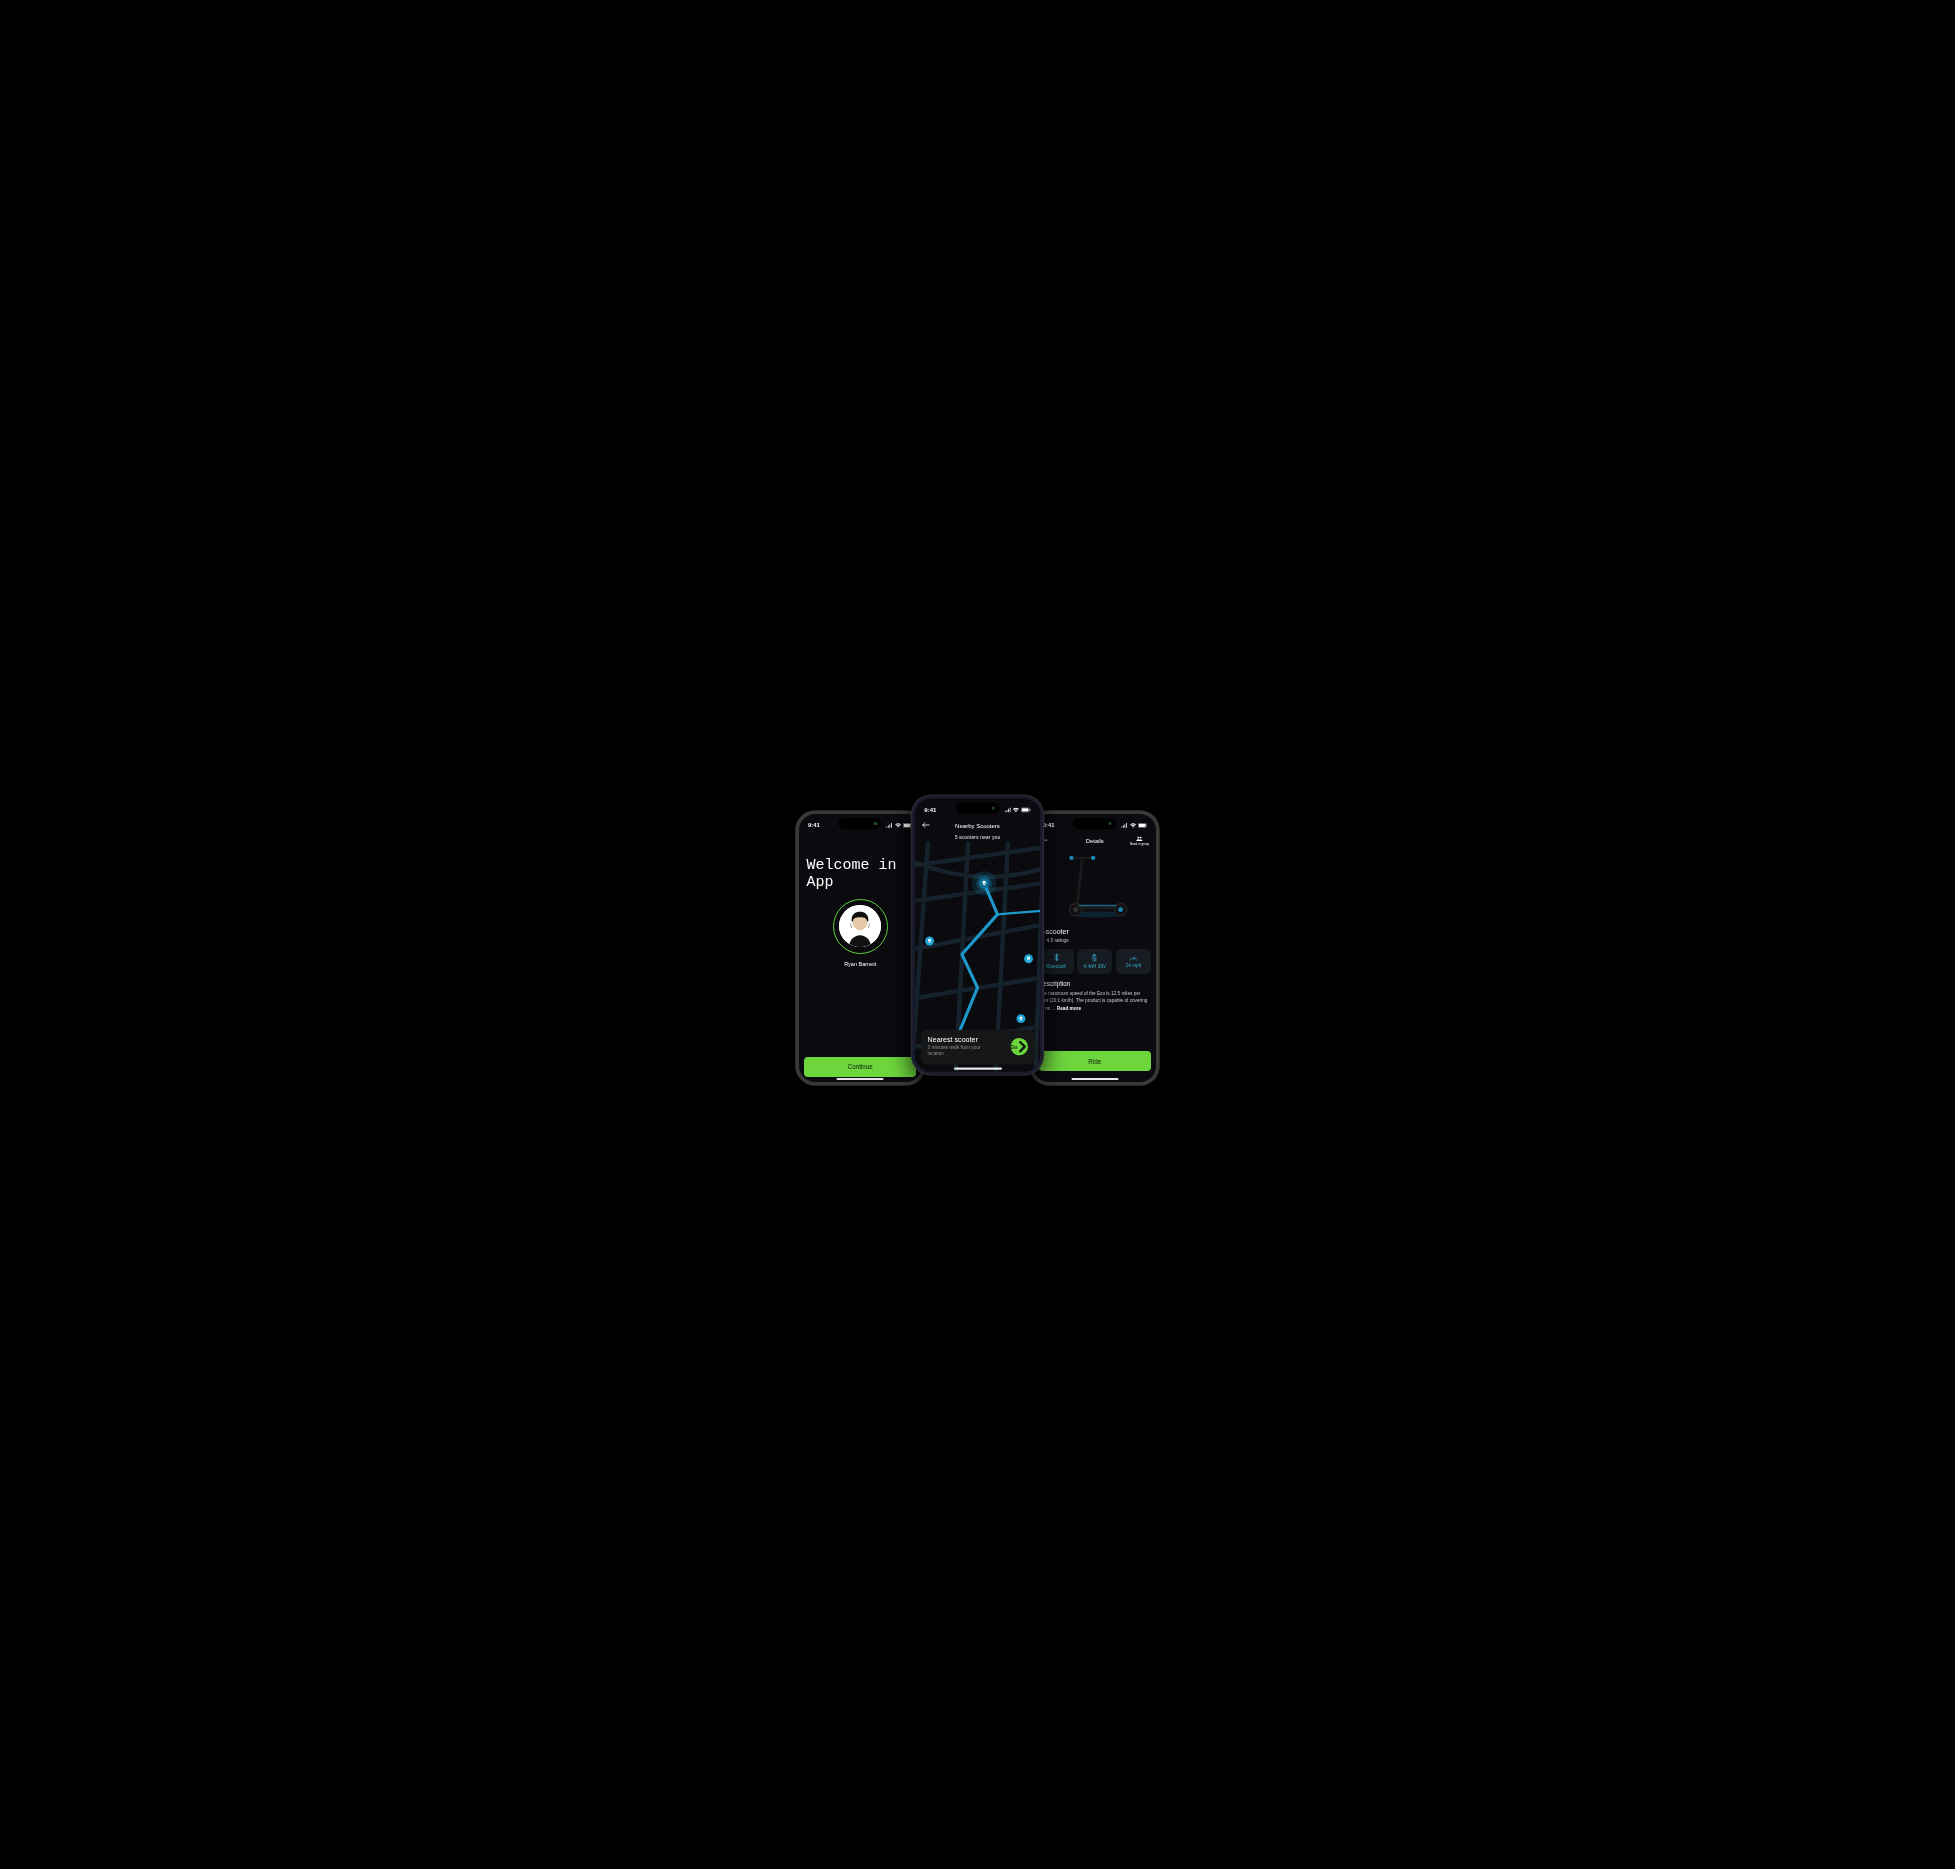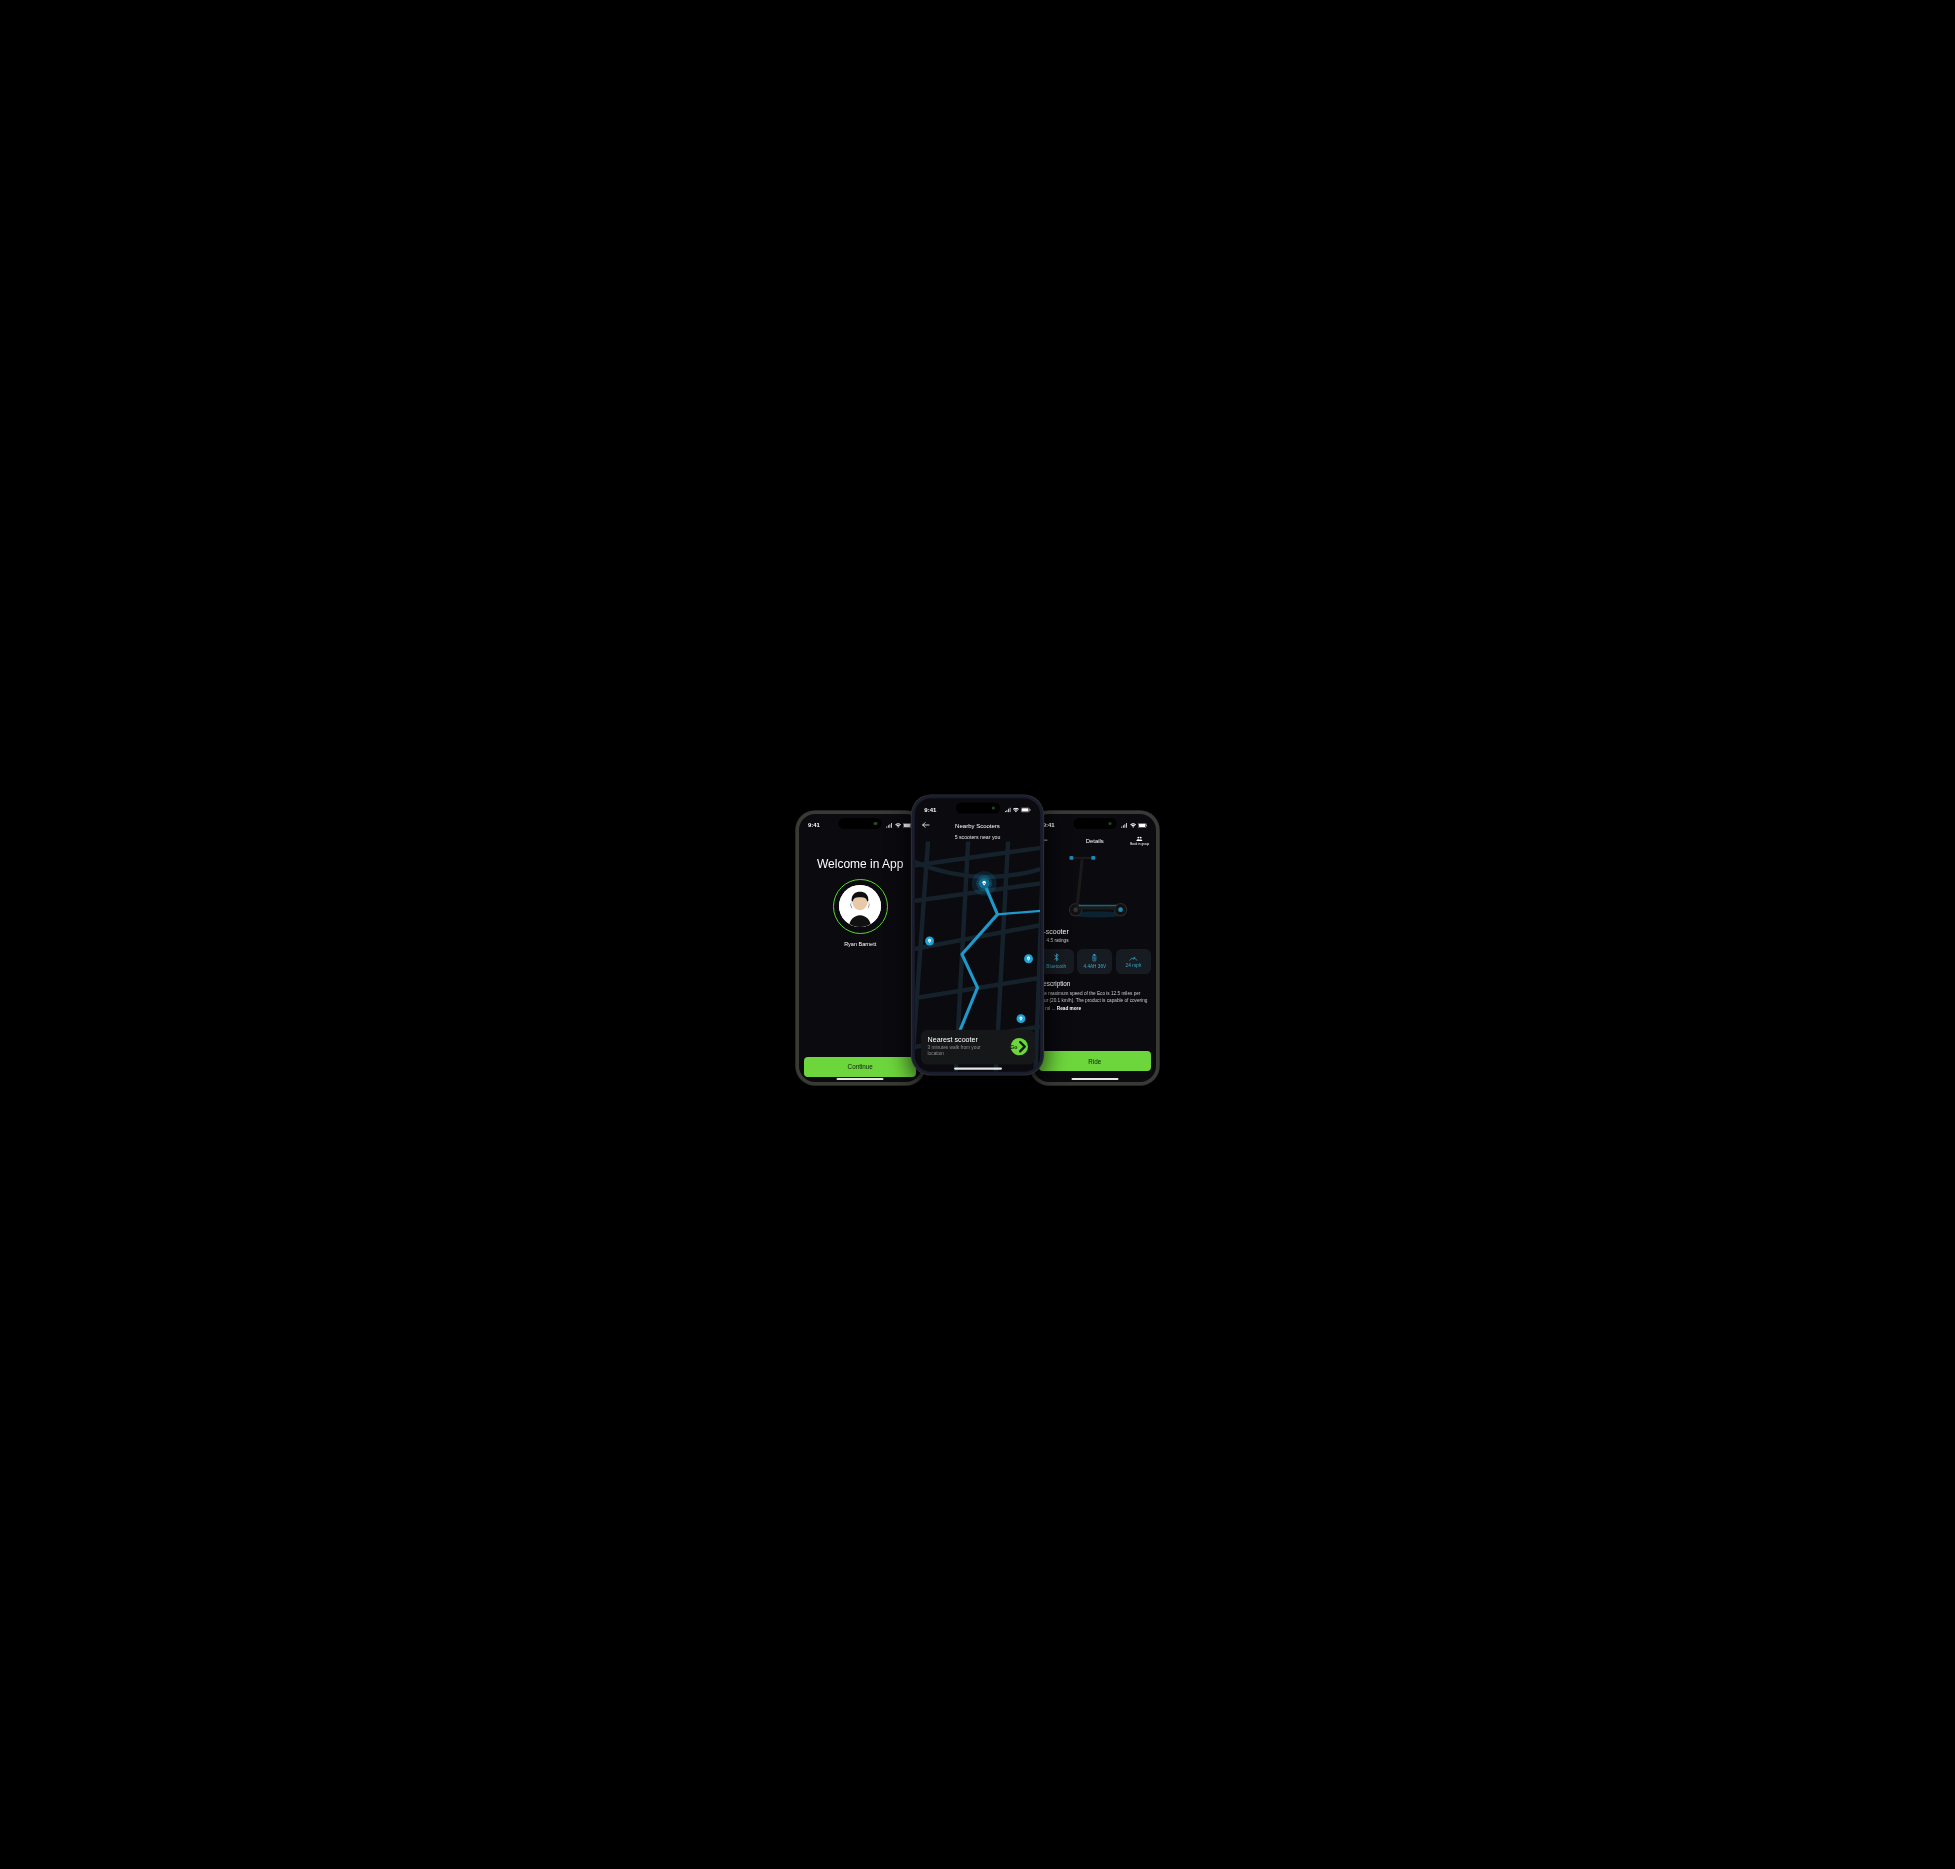--- a/index.html
+++ b/index.html
@@ -77,21 +77,21 @@
   .back-btn {
     color: #fff; font-size: 7.8px; cursor: pointer;
   }
   .group-btn {
     display:flex; flex-direction:column; align-items:center;
     color:#fff; font-size:3.1px; gap:0.8px; cursor:pointer;
   }
 
   
   .welcome-wrap { flex:1; display:flex; flex-direction:column; align-items:center; padding: 23.5px 7.8px 7.8px; }
-  .welcome-title { color:#fff; font-size:12px; font-weight:500; margin-bottom: 8px; }
+  .welcome-title { color:#fff; font-size:15px; font-weight:500; margin-bottom: 8px; font-family: Liberation Mono, monospace; }
   .avatar-ring {
     width: 55px; height:55px; border:0.8px solid #5ed335; border-radius:50%;
     display:flex; align-items:center; justify-content:center; margin-bottom:7px;
   }
   .avatar {
     width: 42px; height:42px; border-radius:50%; background:#fff;
     display:flex; align-items:flex-end; justify-content:center; overflow:hidden;
   }
   .avatar svg{ width:100%; height:100%; }
   .user-name { color:#fff; font-size:5.5px; }

